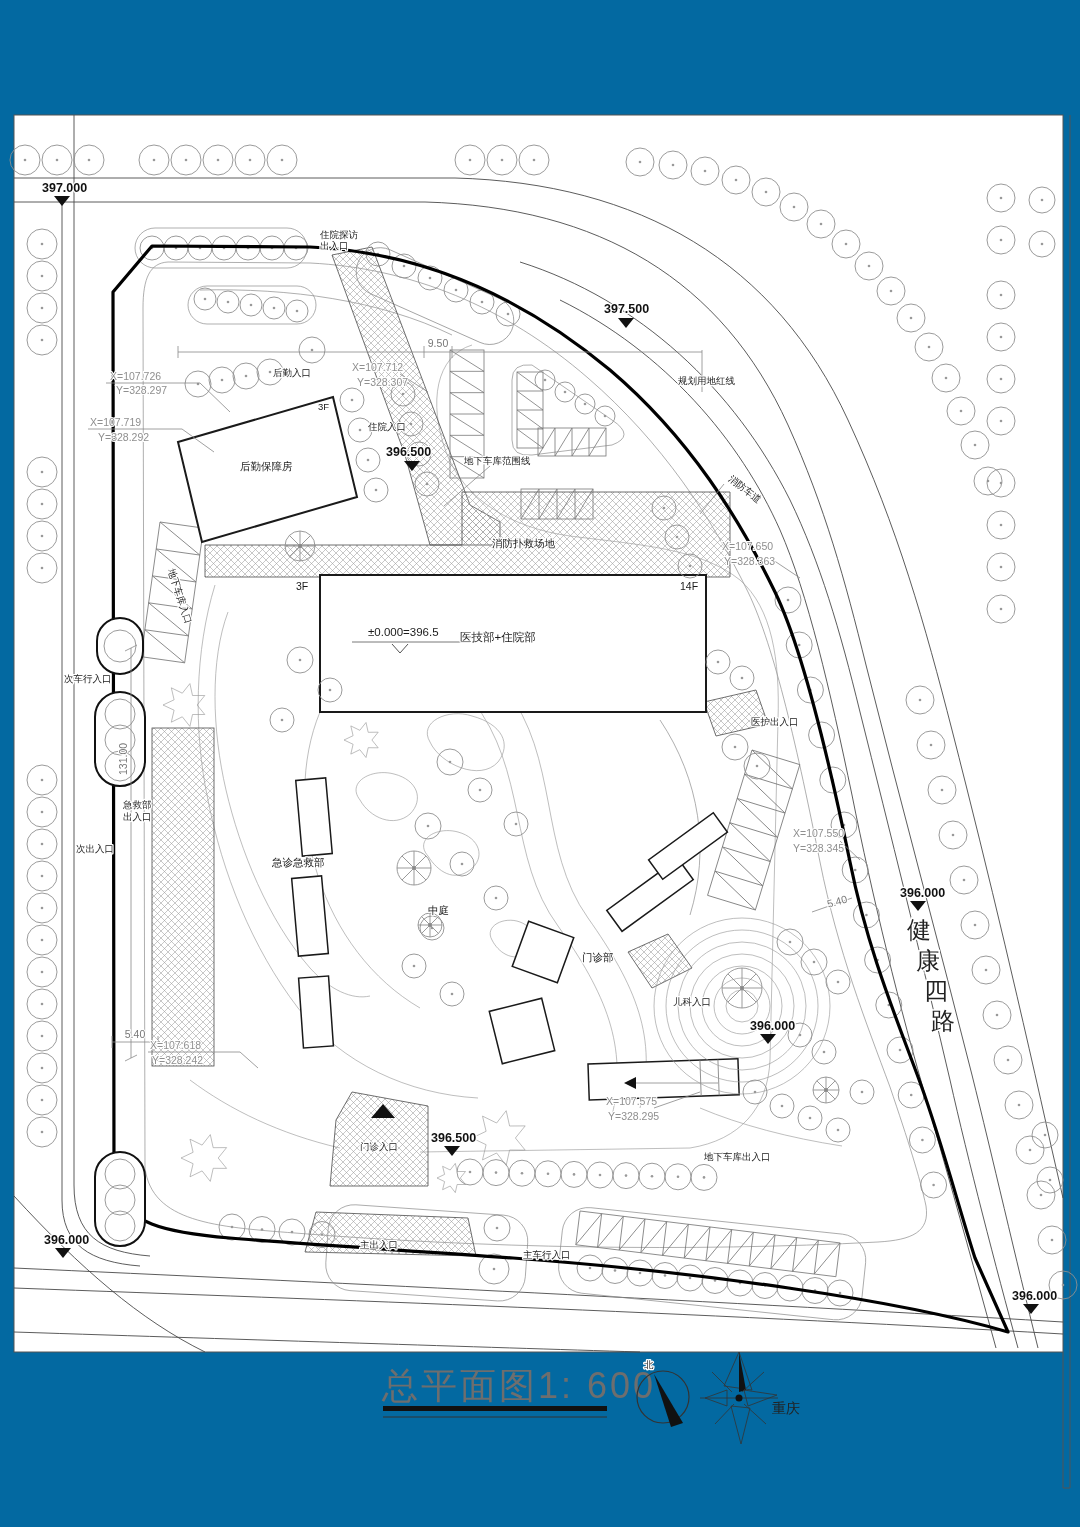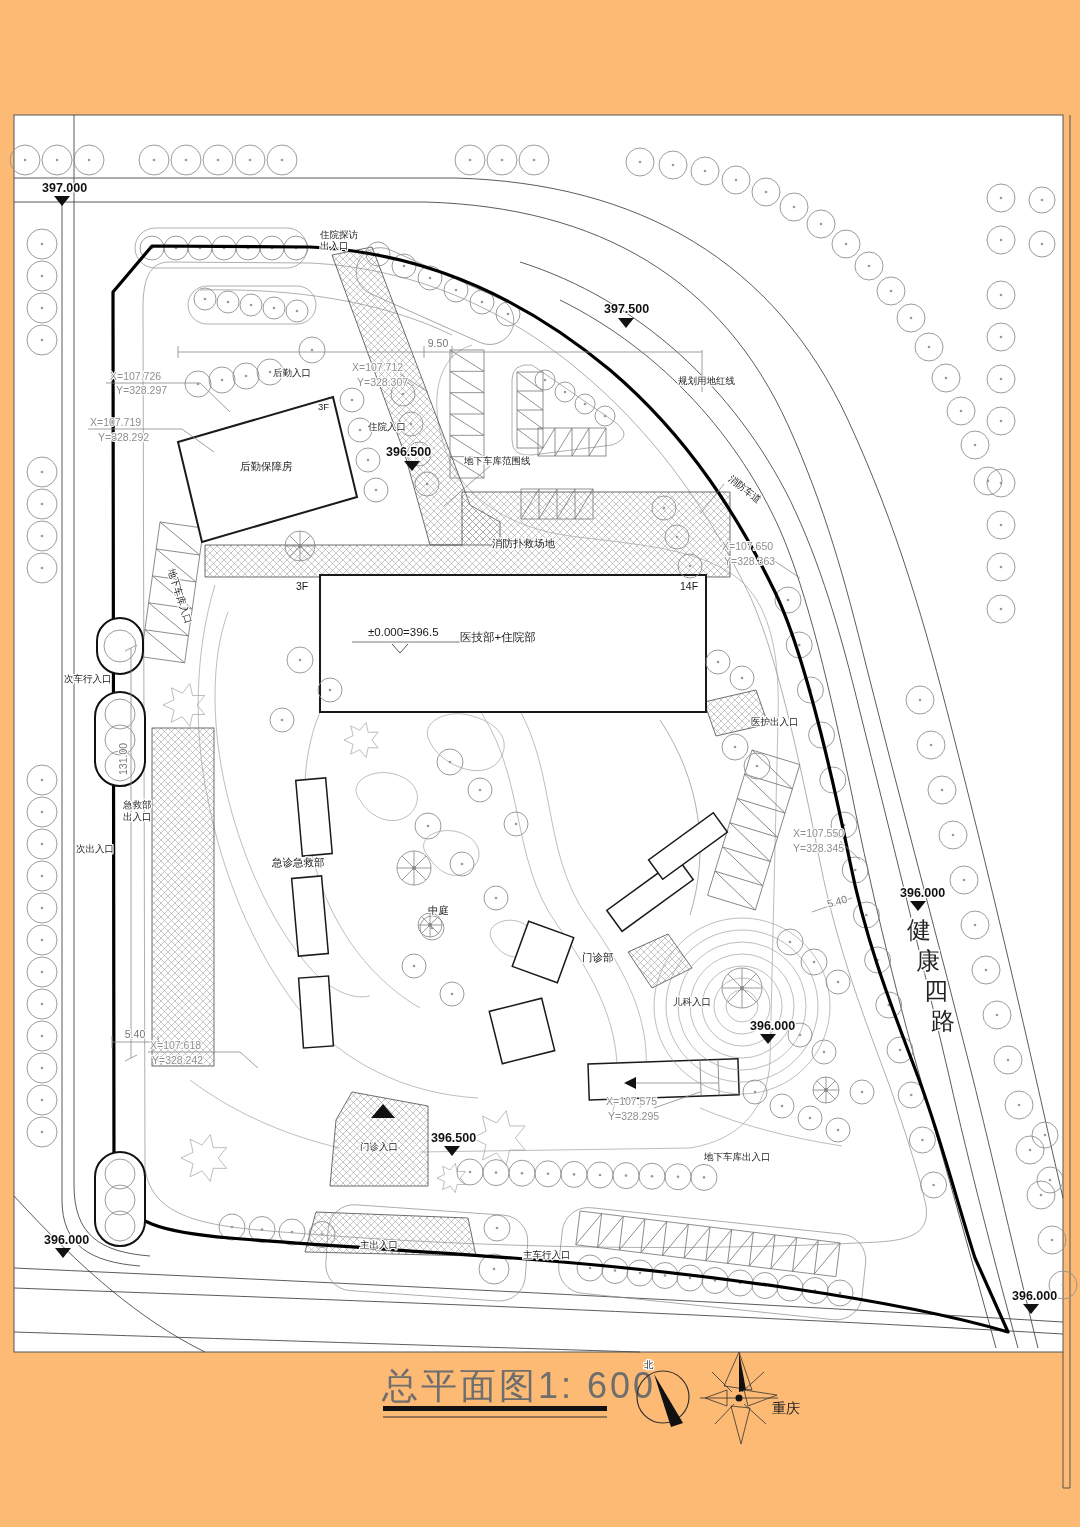--- a/index.html
+++ b/index.html
@@ -1,16 +1,16 @@
 <!DOCTYPE html>
 <html><head>
 <meta charset="utf-8">
 <style>
   html,body{margin:0;padding:0;background:#fff;}
-  #sheet{width:1080px;height:1527px;position:relative;background:#fdba74;overflow:hidden;text-align:center;}
+  #sheet{width:1080px;height:1527px;position:relative;background:#0369a1;overflow:hidden;text-align:center;}
   svg{display:block;}
   .t{font-family:"Liberation Sans",sans-serif;fill:#1a1a1a;paint-order:stroke;stroke:#ffffff;stroke-width:2.5px;stroke-linejoin:round;}
   .t9{font-size:9.5px;}
   .t10{font-size:10.5px;}
   .t11{font-size:11.5px;}
   .tc{font-family:"Liberation Sans",sans-serif;fill:#8f8f8f;font-size:10.5px;paint-order:stroke;stroke:#fff;stroke-width:2px;}
   .td{font-family:"Liberation Sans",sans-serif;fill:#777;font-size:10.5px;paint-order:stroke;stroke:#fff;stroke-width:2px;}
   .telev{font-family:"Liberation Sans",sans-serif;font-size:12.5px;font-weight:bold;fill:#111;paint-order:stroke;stroke:#fff;stroke-width:2.5px;}
   .troad{font-family:"Liberation Sans",sans-serif;font-size:24px;fill:#222;paint-order:stroke;stroke:#fff;stroke-width:3px;}
   .t-title{font-family:"Liberation Sans",sans-serif;font-size:36px;fill:#6e6e6e;letter-spacing:3px;}

